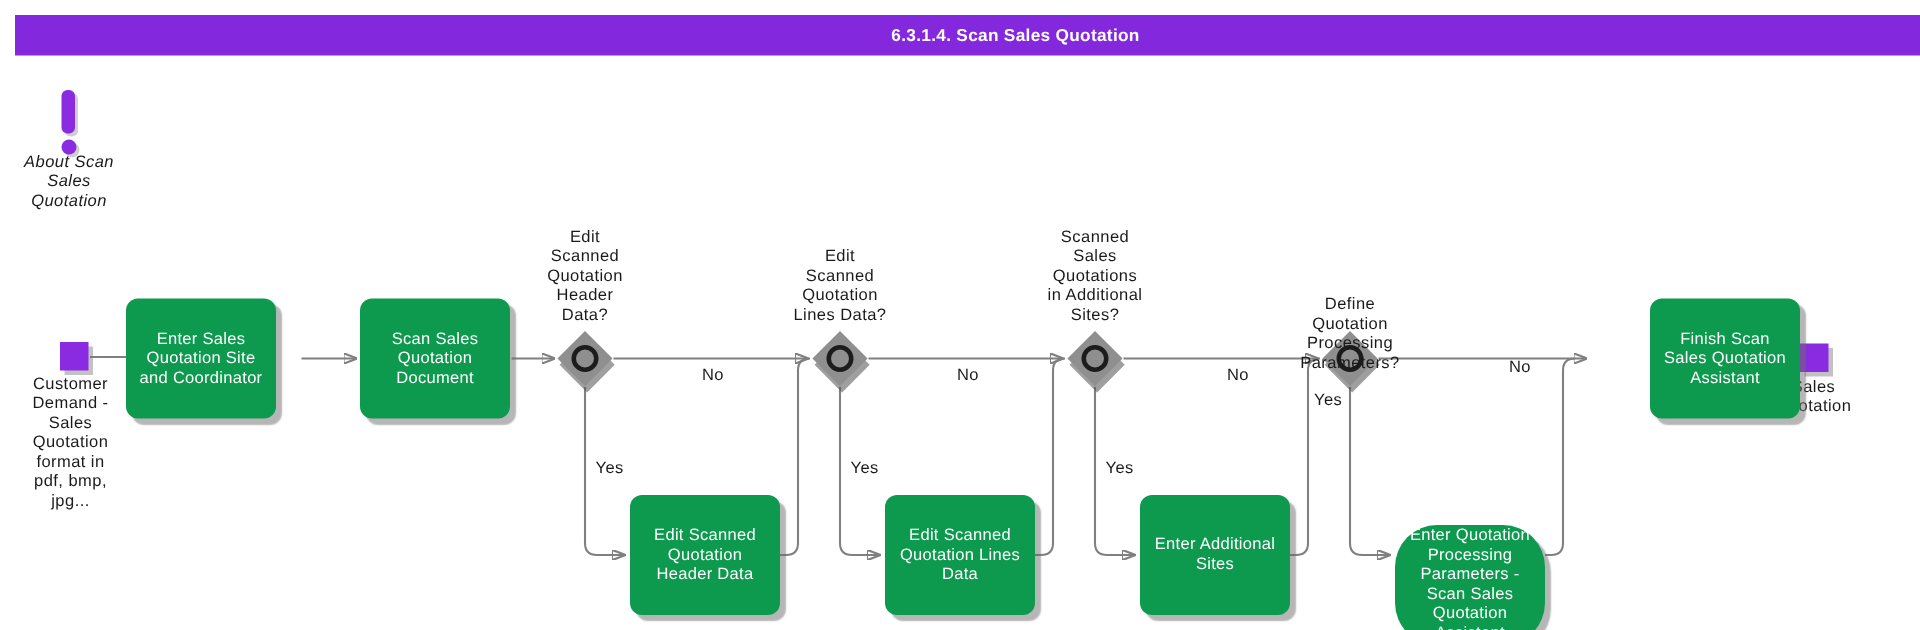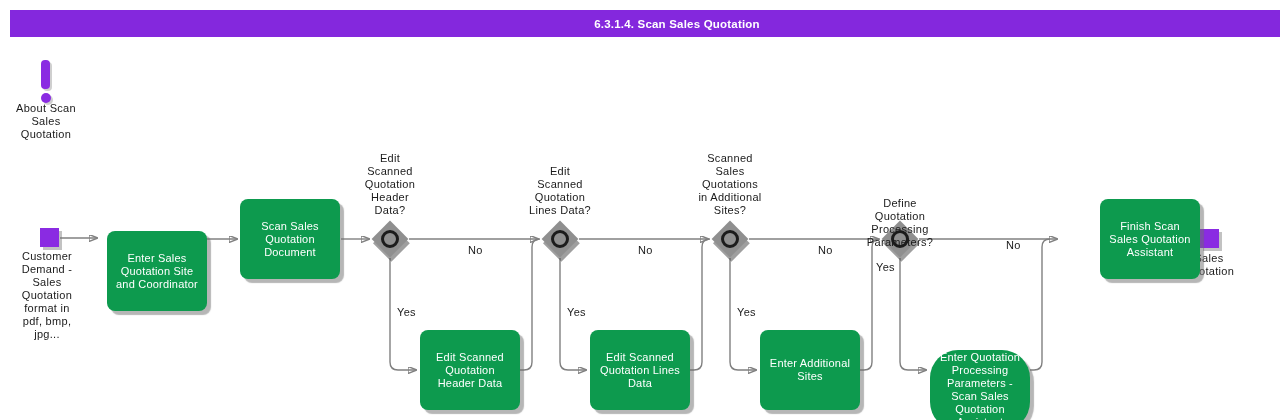--- a/index.html
+++ b/index.html
@@ -18,34 +18,34 @@
   }
   .sq.start{left:40px;top:228px;}
   .sq.end{left:1200px;top:229px;}
   .proc{
     position:absolute;width:100px;height:80px;background:#0d9a4e;border-radius:8px;
     box-shadow:4px 4px 1px rgba(110,110,110,.5);
     color:#fff;font-size:11px;line-height:13px;letter-spacing:.2px;
     display:flex;align-items:center;justify-content:center;text-align:center;white-space:pre-line;
     cursor:pointer;
   }
-  .p1{left:107px;top:199px;margin-top:32px;}
+  .p1{left:84px;top:199px;}
   .p2{left:240px;top:199px;}
   .p3{left:1100px;top:199px;}
   .yb1{left:420px;top:330px;}
   .yb2{left:590px;top:330px;}
   .yb3{left:760px;top:330px;text-align:center;}
   .yb4{left:930px;top:350px;border-radius:28px;}
   .label{
     position:absolute;font-size:11px;line-height:13px;color:#1a1a1a;letter-spacing:.3px;
     text-align:center;white-space:pre-line;
   }
   .start-label{left:8px;top:250px;width:78px;}
   .end-label{left:1170px;top:252px;width:78px;}
-  .about-label{left:5px;top:102px;width:82px;}
+  .about-label{left:5px;top:102px;width:82px;font-style:italic;}
   .q{width:120px;}
   .q1{left:330px;top:152px;}
   .q2{left:500px;top:165px;}
   .q3{left:670px;top:152px;}
   .q4{left:840px;top:165px;margin-top:32px;}
   .branch{position:absolute;font-size:11px;color:#1a1a1a;letter-spacing:.3px;white-space:nowrap;}
   .no1{left:468px;top:244px;}
   .no2{left:638px;top:244px;}
   .no3{left:818px;top:244px;}
   .no4{left:1006px;top:239px;}

